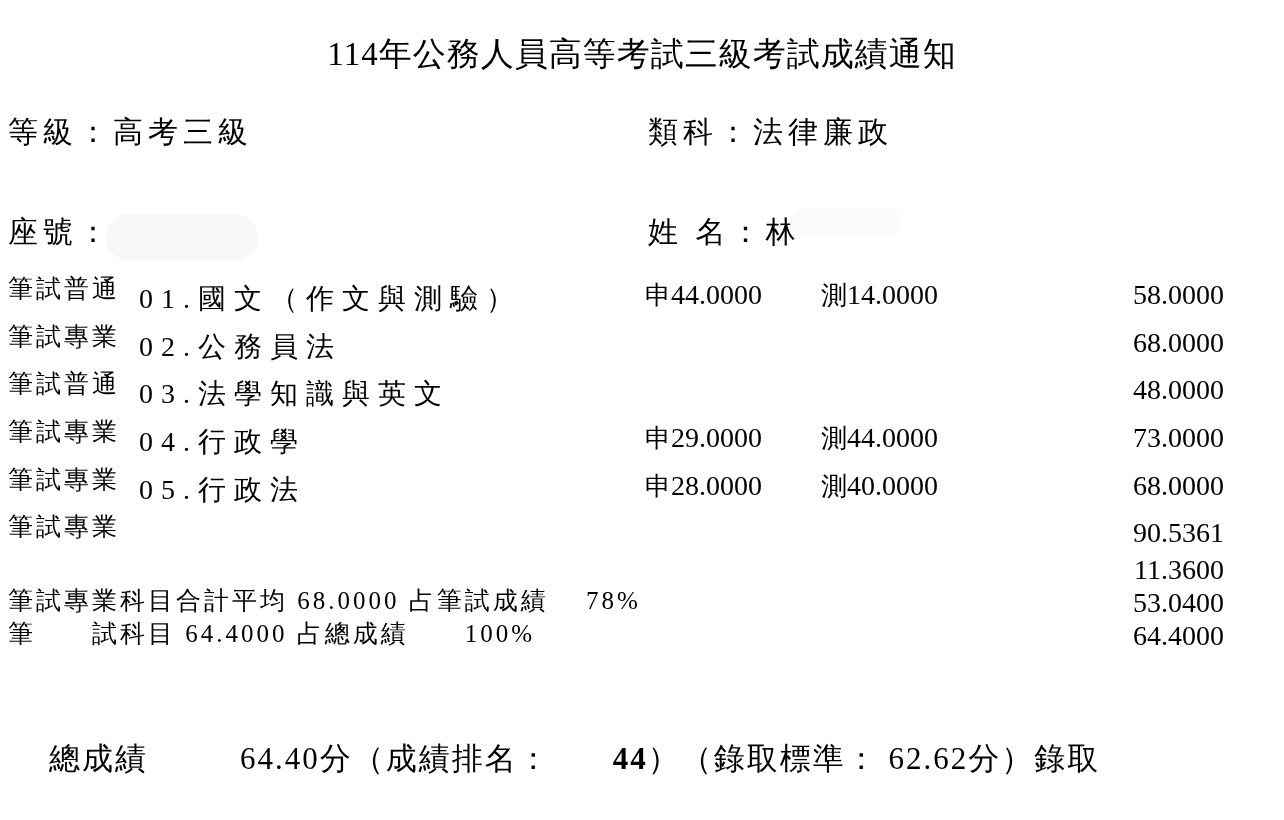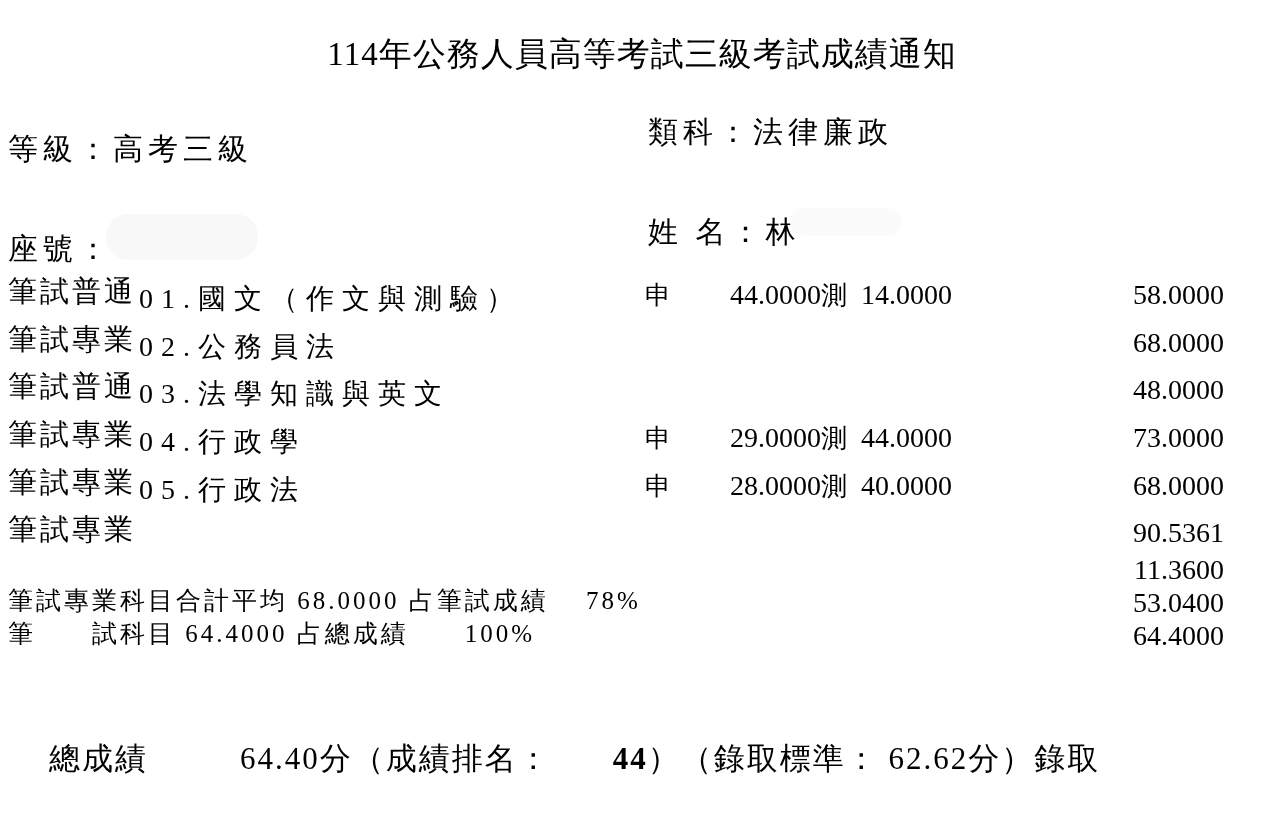--- a/index.html
+++ b/index.html
@@ -5,28 +5,28 @@
   html,body{margin:0;padding:0;background:#ffffff;}
   .page{
     position:relative;width:1284px;height:816px;background:#ffffff;color:#000;
     font-family:"Liberation Serif","DejaVu Serif",serif;overflow:hidden;
   }
   .title{
     position:absolute;top:32px;left:0;width:100%;text-align:center;
     font-size:33px;letter-spacing:1px;white-space:pre;
   }
   .hline{position:absolute;font-size:30px;letter-spacing:5px;white-space:pre;}
-  .h-left{left:8px;margin-top:17px;}
+  .h-left{left:8px;}
   .h-right{left:648px;}
   .row{position:absolute;left:0;width:1284px;height:36px;}
-  .cat{position:absolute;left:8px;top:-6px;font-size:29px;letter-spacing:3px;white-space:pre;}
+  .cat{position:absolute;left:8px;top:-6px;font-size:25px;letter-spacing:3px;white-space:pre;}
   .subj{position:absolute;left:139px;top:2px;font-size:28px;letter-spacing:8px;white-space:pre;}
   .mid{position:absolute;left:645px;top:0;font-size:28px;white-space:pre;}
   .mid .mlbl{display:inline-block;font-size:26px;vertical-align:baseline;}
-  .mid .mval{display:inline-block;text-align:right;}
+  .mid .mval{display:inline-block;}
   .mval-essay{width:150px;}
   .mval-test{width:105px;}
   .score{position:absolute;left:1078px;top:1px;width:146px;text-align:right;font-size:28px;}
   .srow{position:absolute;left:0;width:1284px;height:30px;}
   .slabel{position:absolute;left:8px;top:0;font-size:25px;letter-spacing:3px;white-space:pre;}
   .srow .score{top:3px;}
   .total{position:absolute;top:702px;left:10px;font-size:31px;letter-spacing:2px;white-space:pre;}
   .t-score{margin-left:92px;}
   .t-rank{margin-left:62px;font-weight:bold;}
   .redact{position:absolute;background:#f8f8f8;border-radius:22px;}

